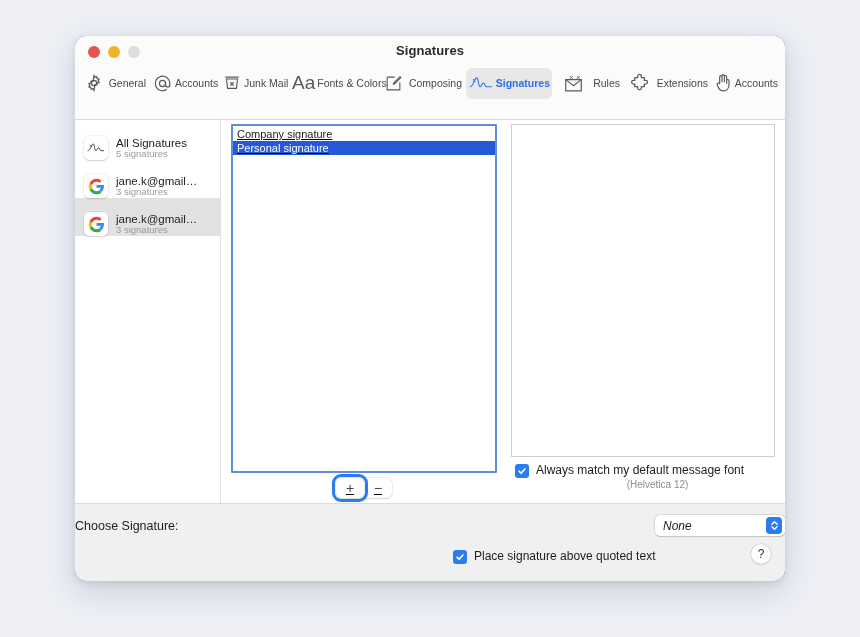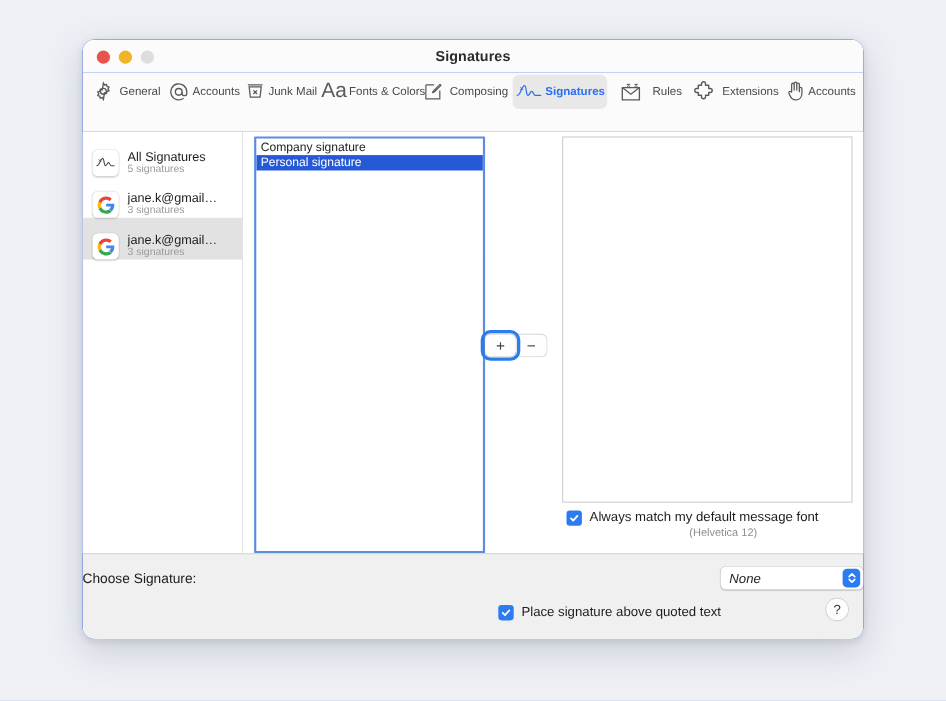--- a/index.html
+++ b/index.html
@@ -115,22 +115,23 @@
   .acct-name {
     font-size: 11.5px; color: #1d1d1f;
     white-space: nowrap; overflow: hidden; text-overflow: ellipsis;
   }
   .acct-sub { font-size: 9.5px; color: #9a9a9e; white-space: nowrap; }
 
   
   .listpane {
     flex: 0 0 284px;
     padding: 4px 8px 0 10px;
-    display: flex; flex-direction: row;
-    background: #ffffff;
+    display: flex; flex-direction: column;
+    background: #ffffff;
+    text-decoration: underline;
   }
   .siglist {
     flex: 1 1 auto;
     background: #ffffff;
     border: 2px solid #5d8ddb;
     border-radius: 1px;
     overflow: hidden;
     padding: 1px 0 0 0;
     min-height: 0;
   }

